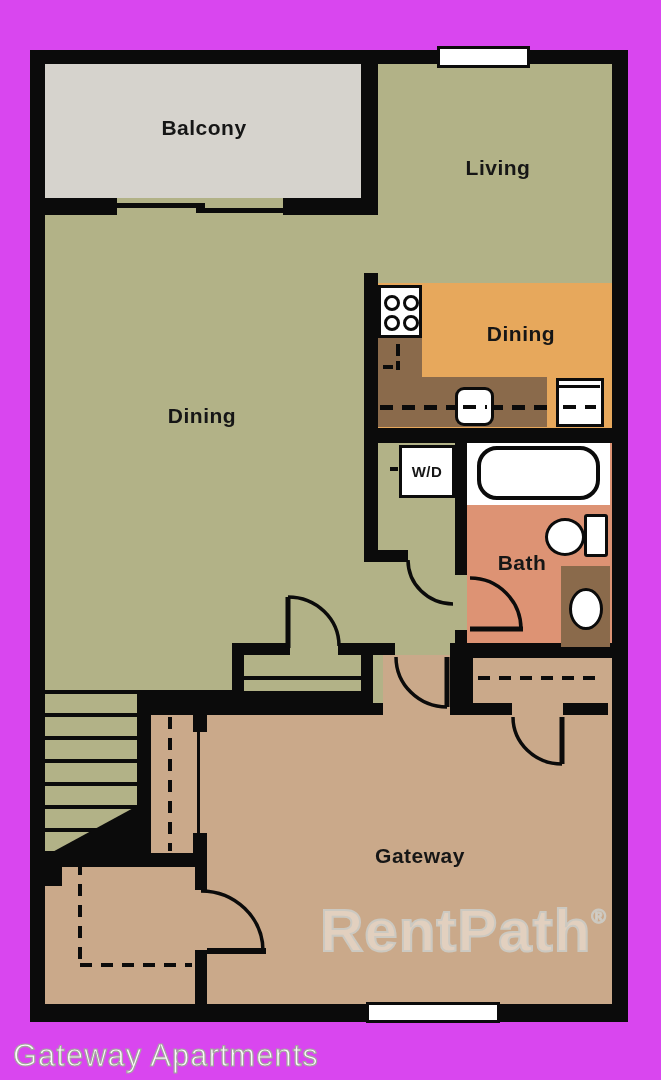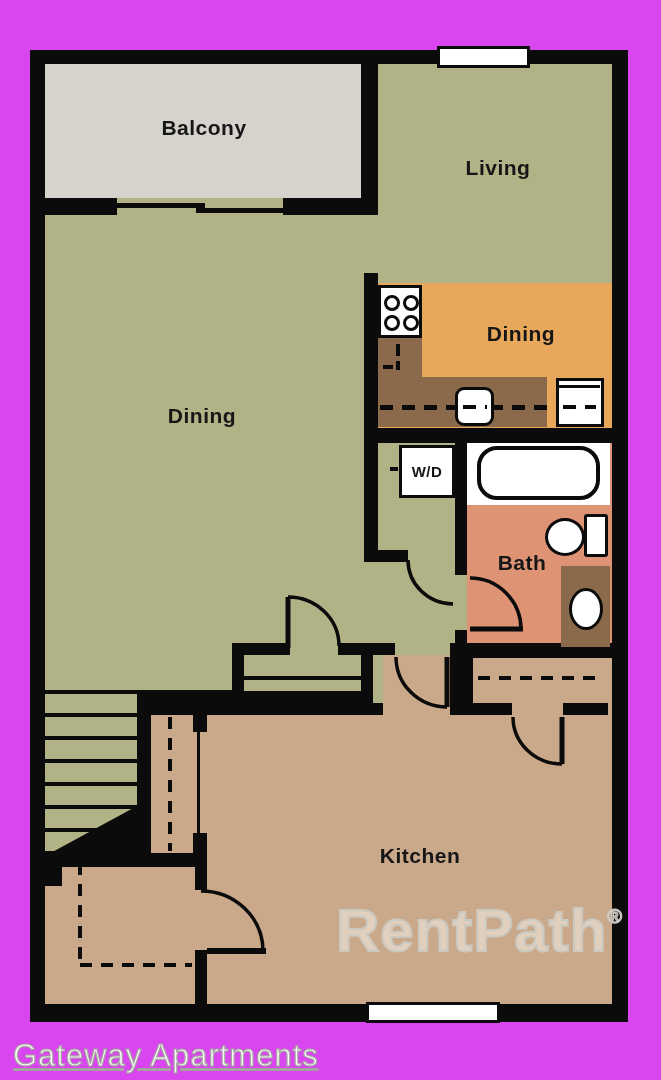--- a/index.html
+++ b/index.html
@@ -17,24 +17,24 @@
   .fix{background:var(--fixture-fill);border:3.5px solid var(--wall);}
   .lbl{position:absolute;transform:translate(-50%,-50%);font-weight:bold;font-size:21px;
        color:#161616;white-space:nowrap;letter-spacing:.5px;}
   .dash-h{background:repeating-linear-gradient(90deg,var(--wall) 0 12px,transparent 12px 21px);}
   .dash-v{background:repeating-linear-gradient(180deg,var(--wall) 0 12px,transparent 12px 21px);}
   .cdash{background:repeating-linear-gradient(90deg,var(--wall) 0 13px,transparent 13px 22px);}
   #treads{background-color:var(--floor-main);
           background-image:repeating-linear-gradient(180deg,var(--wall) 0 4px,transparent 4px 23px);}
   #watermark{position:absolute;left:320px;top:896px;font-weight:bold;font-size:60px;
              letter-spacing:1px;color:rgba(255,255,255,.45);
-             -webkit-text-stroke:2px #ccc9c1;white-space:nowrap;margin-left:16px;}
+             -webkit-text-stroke:2px #ccc9c1;white-space:nowrap;}
   #watermark sup{font-size:20px;-webkit-text-stroke:1.2px #ccc9c1;vertical-align:28px;}
   #caption{position:absolute;left:13px;top:1038px;font-size:31px;letter-spacing:1px;
-           color:#fbfbfa;-webkit-text-stroke:1.2px #a5a3a0;white-space:nowrap;text-decoration:underline;}
+           color:#fbfbfa;-webkit-text-stroke:1.2px #a5a3a0;white-space:nowrap;}
   svg.overlay{position:absolute;left:0;top:0;pointer-events:none;}
 </style>
 </head>
 <body>
 
 <div id="stage">
 
   <div class="abs green" style="left:45px;top:64px;width:567px;height:651px;"></div>
   <div class="abs tan" style="left:45px;top:703px;width:567px;height:301px;"></div>
   <div class="abs tan" style="left:383px;top:655px;width:229px;height:60px;"></div>
@@ -135,18 +135,18 @@
     <path d="M207,951 L266,951" stroke="#0b0b0b" stroke-width="6"></path>
     <path d="M201,891 A62,60 0 0 1 263,951" fill="none" stroke="#0b0b0b" stroke-width="3.5"></path>
   </svg>
 
   <div class="lbl" style="left:204px;top:128px;">Balcony</div>
   <div class="lbl" style="left:498px;top:168px;">Living</div>
   <div class="lbl" style="left:521px;top:334px;">Dining</div>
   <div class="lbl" style="left:202px;top:416px;">Dining</div>
   <div class="lbl" style="left:427px;top:471px;font-size:15px;">W/D</div>
   <div class="lbl" style="left:522px;top:563px;">Bath</div>
-  <div class="lbl" style="left:420px;top:856px;">Kitchen</div>
+  <div class="lbl" style="left:420px;top:856px;">Gateway</div>
 
   <div id="watermark"><span>RentPath</span><sup>®</sup></div>
   <div id="caption">Gateway Apartments</div>
 
 </div>
 
 </body></html>

